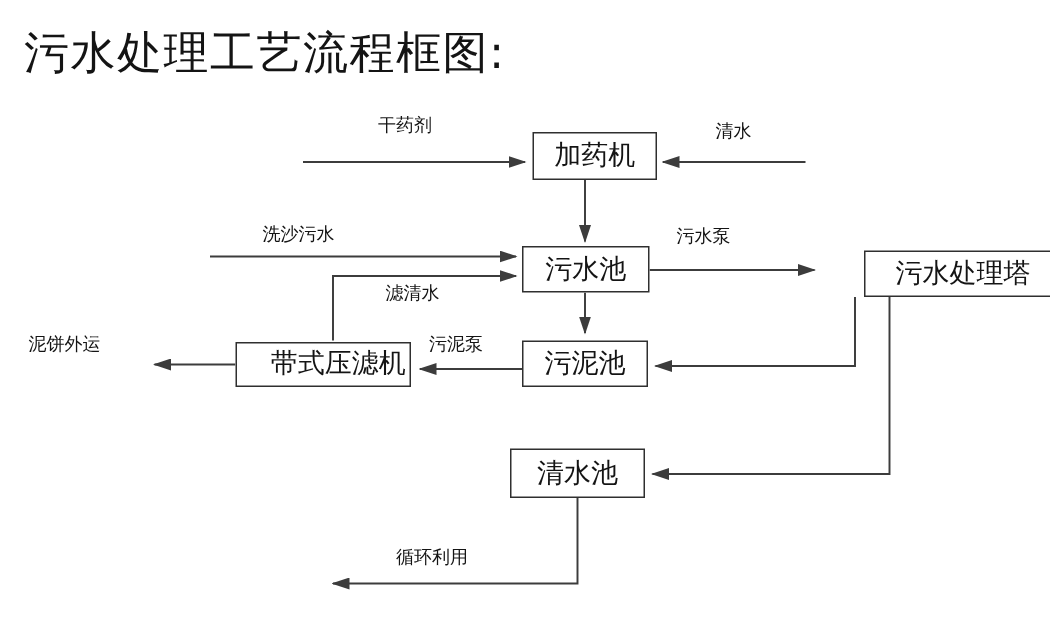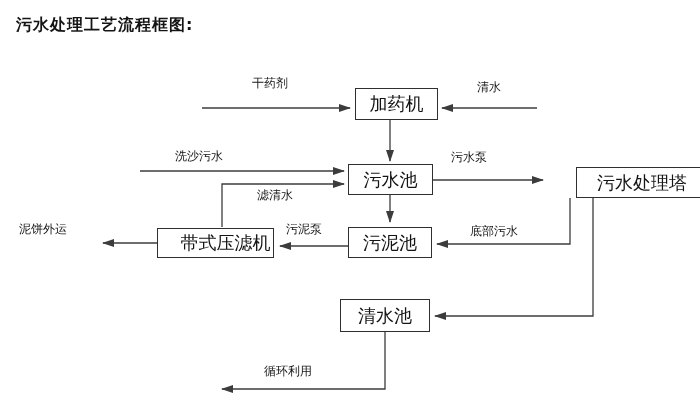--- a/index.html
+++ b/index.html
@@ -13,21 +13,21 @@
     position:relative;
     width:700px;height:420px;
     background:var(--bg);
     font-family:"DejaVu Sans","Liberation Sans",sans-serif;
     color:var(--text);
     overflow:hidden;
   }
   .title{
     position:absolute;left:16px;top:15px;
     margin:0;
-    font-size:16px;font-weight:bold;
+    font-size:30px;font-weight:normal;
     letter-spacing:1px;
     color:var(--text);
   }
   .wires{position:absolute;left:0;top:0;width:700px;height:420px;}
   .connector{fill:none;stroke:var(--line);stroke-width:1.3;}
   .node{
     position:absolute;
     box-sizing:border-box;
     border:1.5px solid var(--border);
     background:var(--bg);
@@ -93,17 +93,16 @@
   <div class="node n-sludge">污泥池</div>
   <div class="node n-belt">带式压滤机</div>
   <div class="node n-clean">清水池</div>
 
   <div class="flabel l-dry">干药剂</div>
   <div class="flabel l-cleanwater">清水</div>
   <div class="flabel l-sand">洗沙污水</div>
   <div class="flabel l-sewagepump">污水泵</div>
   <div class="flabel l-filtered">滤清水</div>
   <div class="flabel l-sludgepump">污泥泵</div>
-  <div class="flabel l-bottom">底部污水</div>
   <div class="flabel l-mudcake">泥饼外运</div>
   <div class="flabel l-recycle">循环利用</div>
 
 </div>
 
 </body></html>

